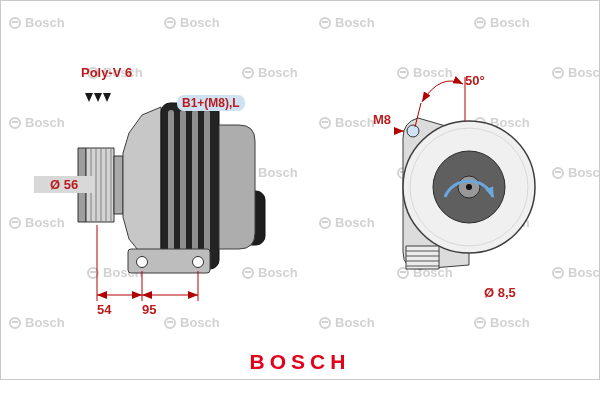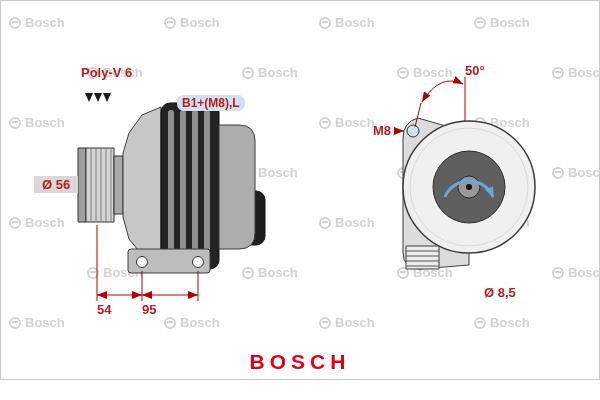--- a/index.html
+++ b/index.html
@@ -10,21 +10,21 @@
   .wm-layer { position:absolute; inset:0; z-index:0; }
   .wm-item { position:absolute; display:flex; align-items:center; gap:4px;
              color:#d2d2d2; font-size:13px; font-weight:bold; user-select:none; }
   .wm-icon { width:12px; height:12px; border:2px solid #d2d2d2; border-radius:50%; position:relative; flex:0 0 auto; }
   .wm-icon::before { content:""; position:absolute; left:1px; right:1px; top:2.5px; height:2px; background:#d2d2d2; }
 
   svg.diagram { position:absolute; inset:0; z-index:1; }
 
   
   .label { position:absolute; z-index:2; color:#b91c1c; font-weight:bold; font-size:13px; white-space:nowrap; }
-  .label.bg-gray { background:#d8d8d8; padding:1px 8px; }
+  .label.bg-gray { background:#d8d8d8; padding:1px 16px; }
   .label.bg-blue { background:#cfe2f4; padding:1px 5px; font-size:12px;border-radius:7px; }
   .label.dim { }
 
   .brand { position:absolute; z-index:2; left:50%; top:349px; transform:translateX(-50%);
            color:#e2001a; font-weight:bold; font-size:21px; letter-spacing:5px; }
 </style>
 </head>
 <body>
 
 <div class="canvas">
@@ -217,20 +217,20 @@
   <div class="label" style="left:80px; top:64px;">Poly-V 6</div>
 
   <div class="label bg-blue" style="left:176px; top:94px;">B1+(M8),L</div>
 
   <div class="label bg-gray" style="left:33px; top:175px;">Ø 56</div>
 
   <div class="label dim" style="left:96px; top:301px; width:45px;">54</div>
 
   <div class="label dim" style="left:141px; top:301px; width:56px;">95</div>
 
-  <div class="label" style="left:444px; top:62px;padding-left:20px;">50°</div>
-
-  <div class="label" style="left:372px; top:122px;">M8</div>
+  <div class="label" style="left:444px; top:72px;padding-left:20px;">50°</div>
+
+  <div class="label" style="left:372px; top:111px;">M8</div>
 
   <div class="label" style="left:447px; top:284px;margin-left:36px;">Ø 8,5</div>
 
   <div class="brand">BOSCH</div>
 </div>
 
 </body></html>

